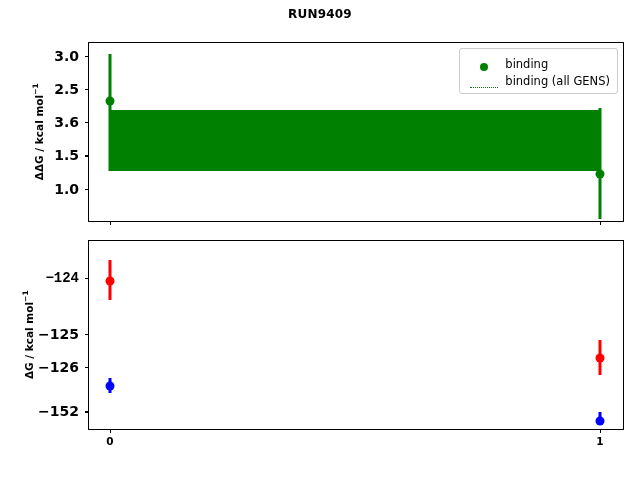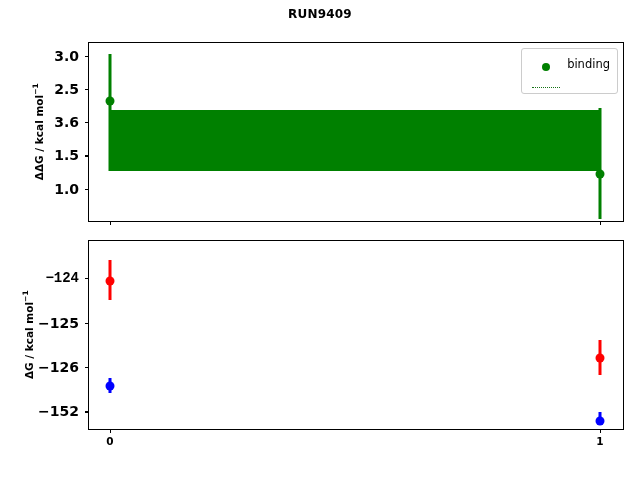--- a/index.html
+++ b/index.html
@@ -219,34 +219,35 @@
       <div class="legend-row">
         <span class="legend-key">
           <span class="legend-dot" style="background:#008000;"></span>
         </span>
         <span class="legend-label">binding</span>
       </div>
       <div class="legend-row">
         <span class="legend-key">
           <span class="legend-dash"></span>
         </span>
+        <span class="legend-label">binding (all GENS)</span>
       </div>
     </div>
   </div>
 
   <div class="ylabel" style="left:-37px; top:125px; width:150px;">
     <span>ΔΔG / kcal mol</span><span class="sup">−1</span>
   </div>
 
   <div class="axes" id="axes-bottom" style="left:88px; top:240px; width:536px; height:190px;">
 
     <div class="ytick" style="top:37.0px;font-family:Liberation Mono, monospace;">
       <span class="ytick-label">−124</span>
     </div>
-    <div class="ytick" style="top:82px;">
+    <div class="ytick" style="top:93px;">
       <span class="ytick-label">−125</span>
     </div>
     <div class="ytick" style="top:126.0px;">
       <span class="ytick-label">−126</span>
     </div>
     <div class="ytick" style="top:170.4px;">
       <span class="ytick-label">−152</span>
     </div>
 
     <div class="xtick" style="left:21px;"></div>

